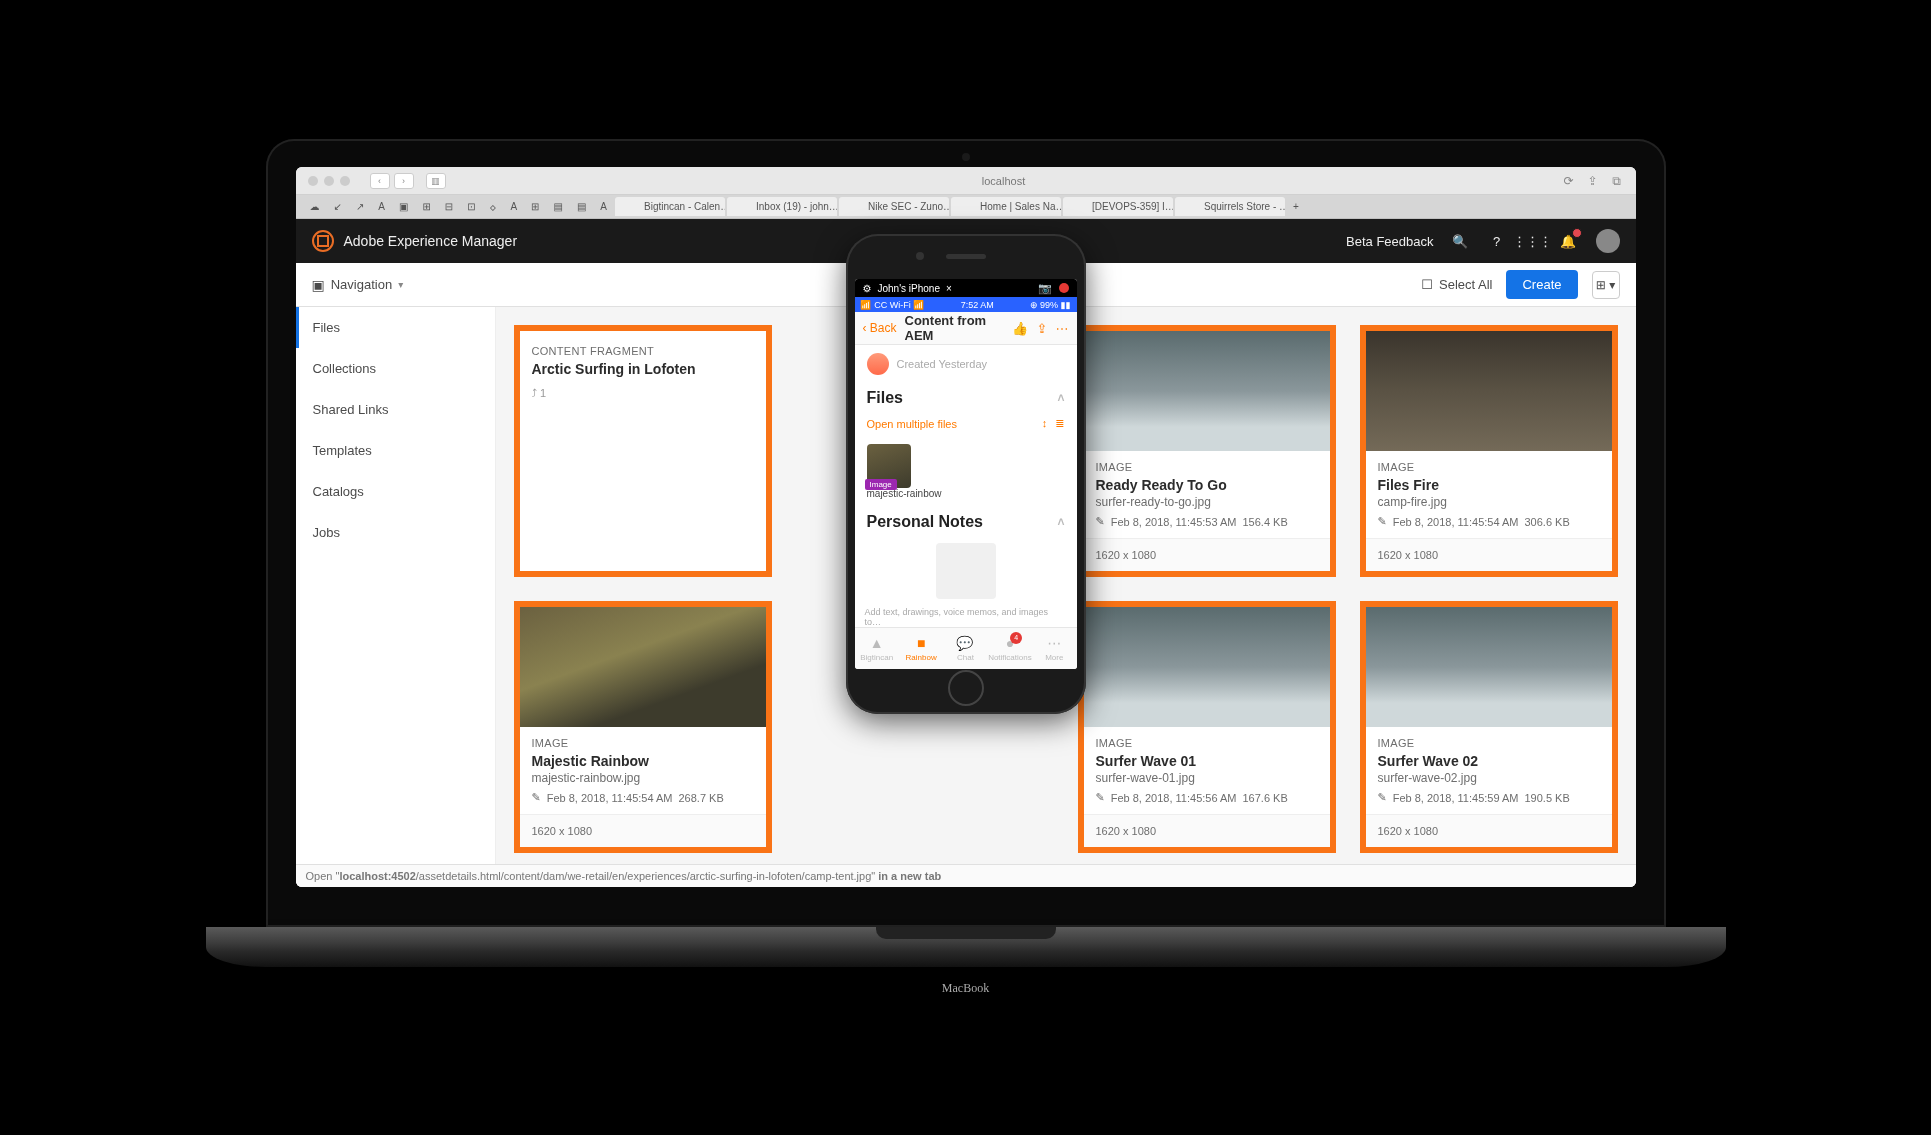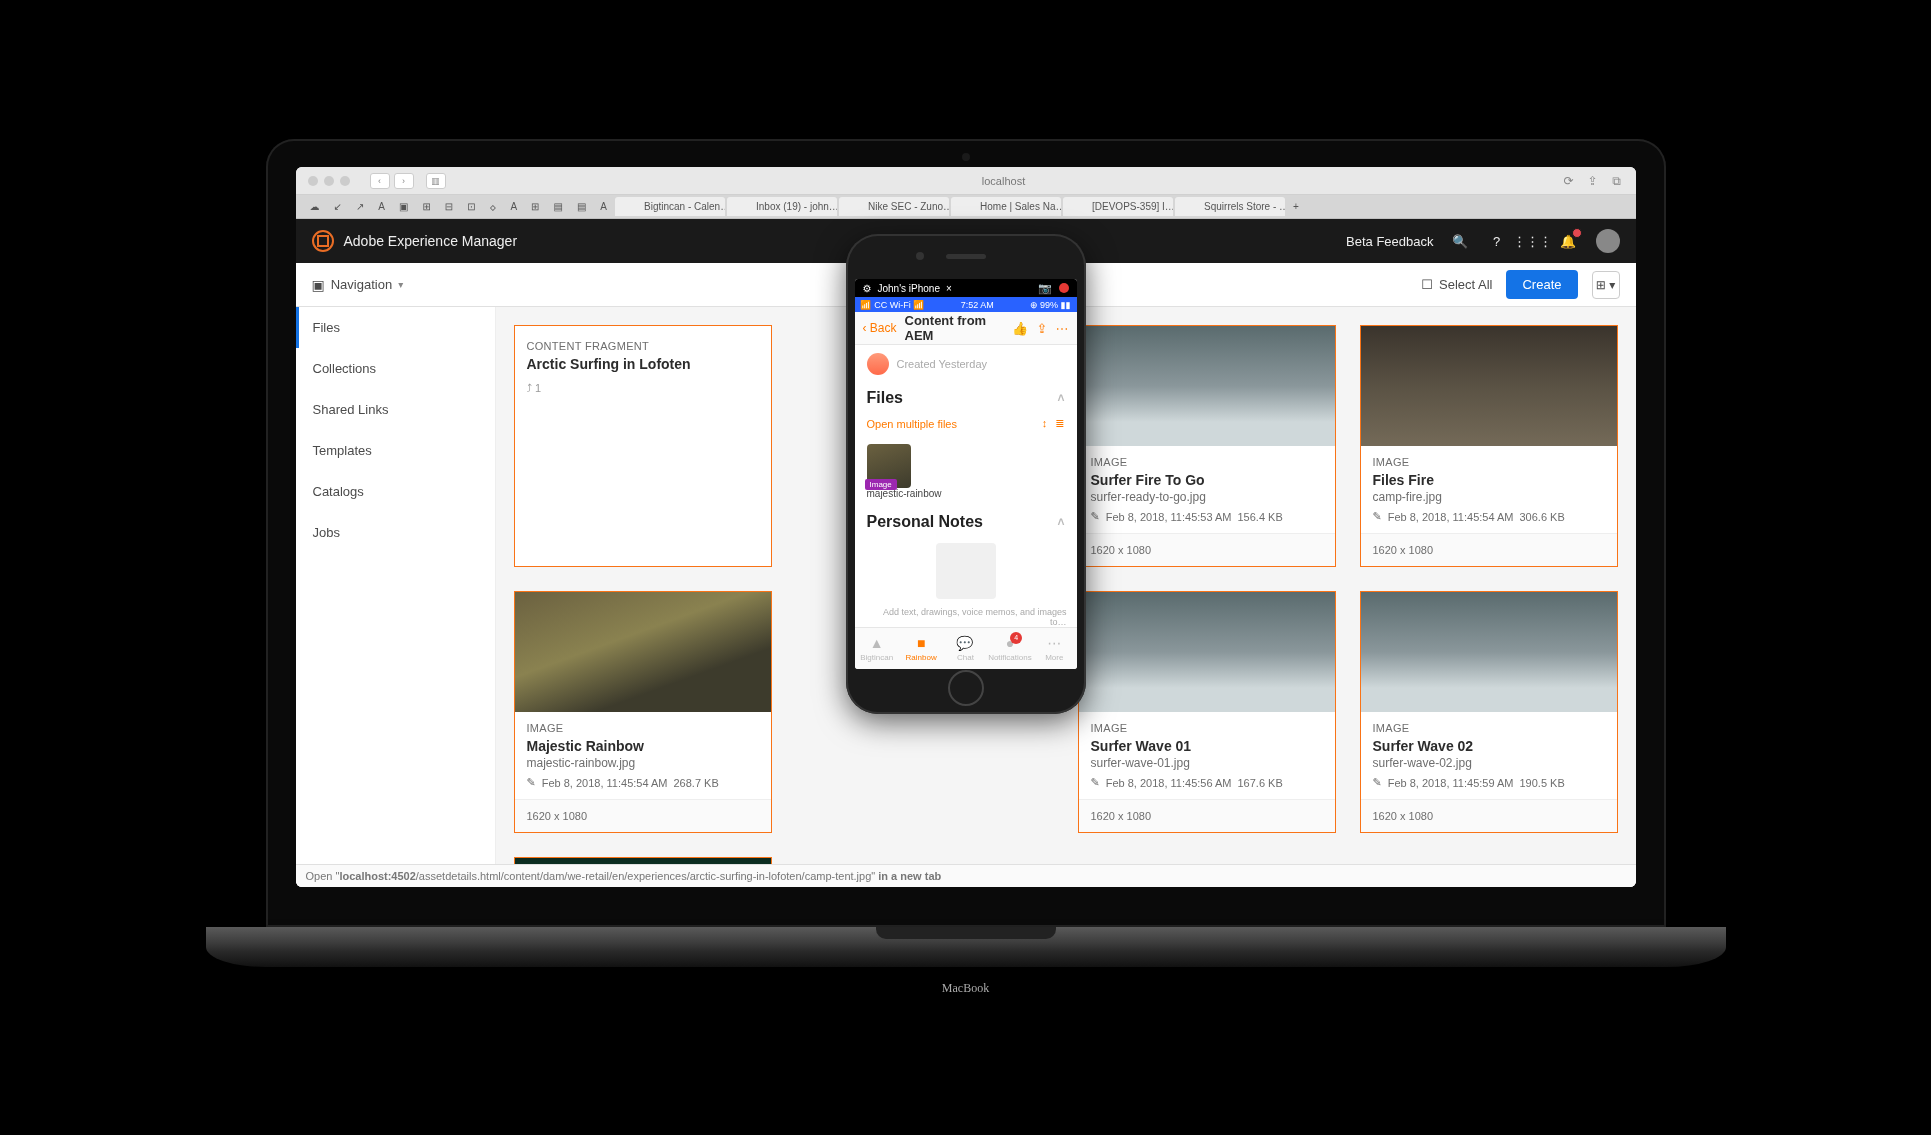--- a/index.html
+++ b/index.html
@@ -45,21 +45,21 @@
 .create-btn{background:#1473e6;color:#fff;padding:7px 16px;border-radius:4px;font-weight:400;}
 .viewbtn{width:28px;height:28px;border:1px solid #ccc;border-radius:4px;display:flex;align-items:center;justify-content:center;font-size:12px;}
 
 
 .content{flex:1;display:flex;overflow:hidden;}
 .sidebar{width:200px;background:#fff;border-right:1px solid #eee;}
 .side-item{padding:13px 14px;font-size:13px;color:#4b4b4b;border-left:3px solid transparent;}
 .side-item.active{border-left-color:#1473e6;font-weight:500;}
 
 .grid{flex:1;background:#f5f5f5;padding:18px;display:grid;grid-template-columns:repeat(4,1fr);gap:24px;align-content:start;overflow:auto;}
-.card{background:#fff;border:1px solid #f97316;display:flex;flex-direction:column;}
+.card{background:#fff;border:6px solid #f97316;display:flex;flex-direction:column;}
 .thumb{height:120px;background:#333;}
 .thumb.rainbow{background:linear-gradient(160deg,#6b6140,#8a8250 40%,#3d3b2c 70%);position:relative;}
 .thumb.aurora{background:linear-gradient(#0b2a1f,#1d5a3a 50%,#7ab06a 80%,#061510);}
 .thumb.surf{background:linear-gradient(#5a6b6e,#8a979b 50%,#cfd8da 80%);}
 .thumb.camp{background:linear-gradient(#3a342c,#5a5244 50%,#746a58);}
 .cmeta{padding:10px 12px;font-size:11px;color:#6e6e6e;}
 .ctype{text-transform:uppercase;font-size:11px;letter-spacing:.3px;color:#6e6e6e;}
 .ctitle{font-size:14px;font-weight:600;color:#2c2c2c;margin:4px 0 2px;}
 .cfile{font-size:12px;color:#6e6e6e;margin-bottom:6px;}
 .cinfo{font-size:11px;color:#6e6e6e;display:flex;align-items:center;gap:6px;}
@@ -87,21 +87,21 @@
 .ip-section{padding:6px 12px 4px;font-size:16px;font-weight:700;color:#222;display:flex;align-items:center;}
 .chev{margin-left:auto;color:#bbb;font-size:12px;}
 .ip-row{padding:6px 12px;display:flex;align-items:center;gap:10px;}
 .omf{color:#ff7a00;font-size:11px;}
 .sorticn{margin-left:auto;color:#ff7a00;display:flex;gap:8px;}
 .ip-file{padding:8px 12px;}
 .filethumb{width:44px;height:44px;background:linear-gradient(160deg,#6b6140,#3d3b2c);border-radius:4px;position:relative;}
 .ftag{position:absolute;bottom:-2px;left:-2px;background:#9c27b0;color:#fff;font-size:8px;padding:1px 5px;border-radius:2px;}
 .ip-fname{font-size:10px;color:#444;margin-top:0;}
 .notesbox{margin:8px auto;width:60px;height:60px;background:#f0f0f0;border-radius:4px;}
-.notest{font-size:9px;color:#aaa;text-align:right;padding:0 10px;}
+.notest{font-size:9px;color:#aaa;text-align:left;padding:0 10px;}
 .ip-tabbar{margin-top:auto;height:46px;border-top:1px solid #e6e6e6;background:#fafafa;display:flex;}
 .tabitem{flex:1;display:flex;flex-direction:column;align-items:center;justify-content:center;font-size:8px;color:#bbb;gap:2px;position:relative;}
 .tabitem.active{color:#ff7a00;}
 .tabicn{font-size:14px;}
 .nbadge{position:absolute;top:4px;right:10px;background:#e53935;color:#fff;font-size:7px;width:12px;height:12px;border-radius:50%;display:flex;align-items:center;justify-content:center;}
 </style>
 </head>
 <body>
 
 <div class="macbook">
@@ -196,21 +196,21 @@
                 <div class="ctype">CONTENT FRAGMENT</div>
                 <div class="ctitle">Arctic Surfing in Lofoten</div>
                 <div class="share">⤴ 1</div>
               </div>
             </div>
             <div></div>
             <div class="card">
               <div class="thumb surf"></div>
               <div class="cmeta">
                 <div class="ctype">IMAGE</div>
-                <div class="ctitle">Surfer Fire To Go</div>
+                <div class="ctitle">Ready Ready To Go</div>
                 <div class="cfile">surfer-ready-to-go.jpg</div>
                 <div class="cinfo">
                   <span>✎</span>
                   <span>Feb 8, 2018, 11:45:53 AM</span> 
                   <span>156.4 KB</span>
                 </div>
               </div>
               <div class="cdim">1620 x 1080</div>
             </div>
             <div class="card">

